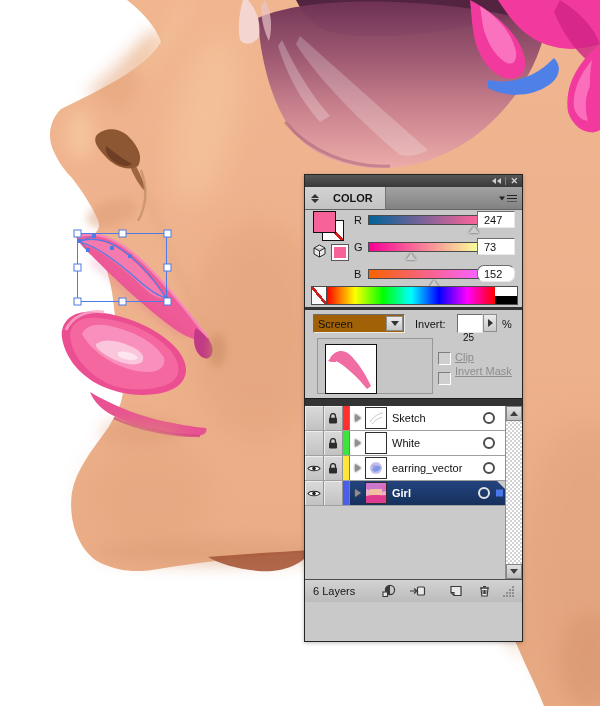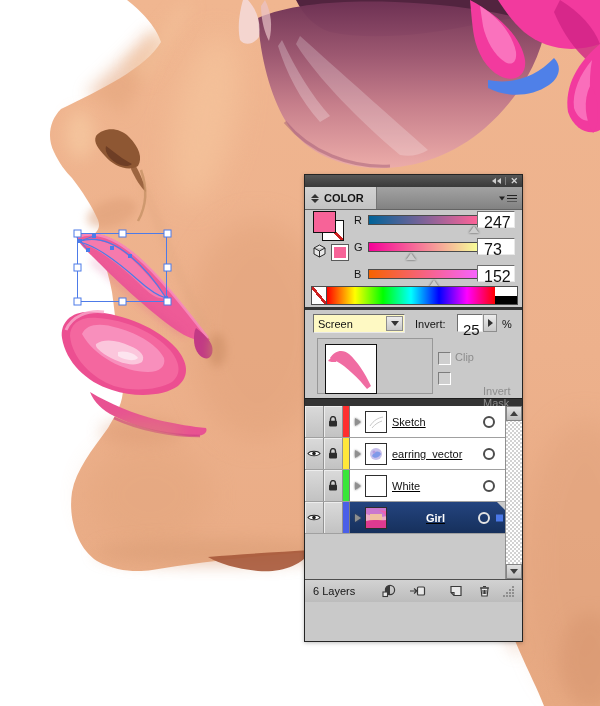--- a/index.html
+++ b/index.html
@@ -12,21 +12,21 @@
         border:1px solid #242424;box-sizing:border-box;box-shadow:0 1px 4px rgba(0,0,0,.25);}
   .titlebar{height:12px;background:linear-gradient(#565656,#393939);display:flex;align-items:center;
             justify-content:flex-end;gap:4px;padding-right:4px;}
   .collapse-glyph{display:flex;gap:1px;}
   .tri-l{width:0;height:0;border-top:3px solid transparent;border-bottom:3px solid transparent;border-right:4px solid #cfcfcf;}
   .tb-div{width:1px;height:8px;background:#808080;}
   .x-glyph{color:#d6d6d6;font-size:9px;line-height:9px;font-weight:bold;}
   .tabrow{position:relative;background:linear-gradient(#a2a2a2,#828282);display:flex;align-items:stretch;
           border-bottom:1px solid #636363;}
   .tabrow.h22{height:22px;}  .tabrow.h20{height:20px;}
-  .tab-active{background:linear-gradient(#d2d2d2,#c3c3c3);display:flex;align-items:center;gap:5px;
+  .tab-active{background:linear-gradient(#d2d2d2,#c3c3c3);display:flex;align-items:center;gap:14px;
               padding:0 12px 0 6px;font-size:11px;font-weight:bold;color:#141414;border-right:1px solid #757575;}
   .minmax{display:flex;flex-direction:column;gap:1px;}
   .minmax .up{width:0;height:0;border-left:4px solid transparent;border-right:4px solid transparent;border-bottom:4px solid #333;}
   .minmax .dn{width:0;height:0;border-left:4px solid transparent;border-right:4px solid transparent;border-top:4px solid #333;}
   .panelmenu{position:absolute;right:5px;top:50%;transform:translateY(-50%);display:flex;align-items:center;gap:2px;}
   .pm-tri{width:0;height:0;border-left:3px solid transparent;border-right:3px solid transparent;border-top:4px solid #232323;}
   .pm-lines{width:10px;height:7px;background:repeating-linear-gradient(#232323 0 1px,transparent 1px 3px);}
 
   
   .color-body{position:relative;height:97px;}
@@ -34,63 +34,63 @@
   .swatch-stroke{position:absolute;left:17px;top:10px;width:20px;height:19px;border:1px solid #101010;background:#fff;z-index:1;
     background-image:linear-gradient(to top right,transparent 45%,#cc2020 45%,#cc2020 55%,transparent 55%);}
   .cube-ico{position:absolute;left:7px;top:34px;}
   .webswatch{position:absolute;left:26px;top:34px;width:16px;height:15px;border:1px solid #5a5a5a;box-shadow:inset 0 0 0 2px #fff;}
   .ch{position:absolute;left:49px;display:flex;align-items:center;height:12px;}
   .ch .lbl{width:11px;font-size:11px;color:#141414;}
   .track{position:relative;width:109px;height:8px;border:1px solid #4c4c4c;margin-left:3px;}
   .slider-tri{position:absolute;bottom:-9px;margin-left:-5px;width:0;height:0;border-left:5px solid transparent;
       border-right:5px solid transparent;border-bottom:7px solid #cdcdcd;filter:drop-shadow(0 0 1px #444);}
   .val{position:absolute;left:172px;width:38px;height:17px;background:#fff;border:1px solid;border-color:#6e6e6e #e9e9e9 #e9e9e9 #6e6e6e;
-       box-sizing:border-box;font-size:16px;padding:2px 0 0 6px;color:#111;}
+       box-sizing:border-box;font-size:11px;padding:2px 0 0 6px;color:#111;}
   .spectrum{position:absolute;left:6px;top:76px;width:205px;height:17px;border:1px solid #4c4c4c;display:flex;box-sizing:content-box;}
   .spec-none{width:14px;background:#fff;border-right:1px solid #4c4c4c;
     background-image:linear-gradient(to top right,transparent 44%,#cc2020 44%,#cc2020 56%,transparent 56%);}
   .spec-rainbow{flex:1;background:linear-gradient(to right,#f00,#ff0,#0f0,#0ff,#00f,#f0f,#f00);}
   .spec-wb{width:22px;display:flex;flex-direction:column;}
   .spec-wb .w{flex:1;background:#fff;} .spec-wb .b{flex:1;background:#000;}
 
   .psep3{height:3px;background:#343434;} .psep7{height:7px;background:#343434;border-top:1px solid #1c1c1c;}
 
   
   .tr-body{position:relative;height:88px;}
-  .dropdown{position:absolute;left:8px;top:4px;width:92px;height:19px;background:#fef9c3;border:1px solid;
+  .dropdown{position:absolute;left:8px;top:4px;width:92px;height:19px;background:#a16207;border:1px solid;
             border-color:#6e6e6e #e9e9e9 #e9e9e9 #6e6e6e;box-sizing:border-box;font-size:11px;color:#111;
             display:flex;align-items:center;padding-left:4px;}
   .dd-btn{position:absolute;right:1px;top:1px;bottom:1px;width:15px;background:linear-gradient(#ececec,#c8c8c8);
           border:1px solid #8d8d8d;display:flex;align-items:center;justify-content:center;}
   .dd-btn i{width:0;height:0;border-left:4px solid transparent;border-right:4px solid transparent;border-top:5px solid #333;}
   .op-lbl{position:absolute;left:110px;top:8px;font-size:11px;color:#141414;}
   .op-box{position:absolute;left:152px;top:4px;width:26px;height:18px;background:#fff;border:1px solid;
-          border-color:#6e6e6e #e9e9e9 #e9e9e9 #6e6e6e;box-sizing:border-box;font-size:15px;padding:6px 0 0 5px;color:#111;}
+          border-color:#6e6e6e #e9e9e9 #e9e9e9 #6e6e6e;box-sizing:border-box;font-size:10px;padding:17px 0 0 5px;color:#111;}
   .op-spin{position:absolute;left:178px;top:4px;width:14px;height:18px;background:linear-gradient(#ececec,#c8c8c8);
            border:1px solid #8d8d8d;box-sizing:border-box;display:flex;align-items:center;justify-content:center;}
   .op-spin i{width:0;height:0;border-top:4px solid transparent;border-bottom:4px solid transparent;border-left:5px solid #333;}
   .op-pct{position:absolute;left:197px;top:8px;font-size:11px;color:#141414;}
   .tr-frame{position:absolute;left:12px;top:28px;width:114px;height:54px;border:1px solid #989898;background:#c6c6c6;}
   .tr-thumb{position:absolute;left:7px;top:5px;width:50px;height:48px;background:#fff;border:1px solid #111;}
   .cb{position:absolute;left:133px;width:11px;height:11px;background:#cfcfcf;border:1px solid;border-color:#7d7d7d #fff #fff #7d7d7d;}
-  .cb-lbl{position:absolute;left:150px;font-size:11px;color:#8d8d8d;}
+  .cb-lbl{position:absolute;left:150px;font-size:11px;color:#8d8d8d;text-decoration:underline;}
 
   
   .layers-main{position:relative;height:173px;background:#cacaca;}
-  .lrow{display:flex;height:32px;border-bottom:1px solid #a0a0a0;width:calc(100% - 17px);box-sizing:border-box;text-decoration:underline;}
+  .lrow{display:flex;height:25px;border-bottom:1px solid #a0a0a0;width:calc(100% - 17px);box-sizing:border-box;}
   .cvis,.clock{width:18px;border-right:1px solid #929292;background:linear-gradient(#dadada,#c2c2c2);
                box-shadow:inset 1px 1px 0 #ededed;display:flex;align-items:center;justify-content:center;}
   .cstrip{width:6px;border-right:1px solid #7d7d7d;}
   .rcontent{flex:1;position:relative;background:#fff;display:flex;align-items:center;padding-left:3px;}
   .lrow.sel .rcontent{background:linear-gradient(#24447f,#16305c);}
   .expand{width:0;height:0;border-top:4px solid transparent;border-bottom:4px solid transparent;border-left:6px solid #8f8f8f;
           margin:0 4px 0 2px;filter:drop-shadow(0 0 1px #555);}
   .lthumb{width:20px;height:20px;border:1px solid #2e2e2e;background:#fff;margin-right:5px;overflow:hidden;flex:none;}
   .lname{font-size:11px;color:#111;}
-  .lrow.sel .lname{color:#fff;font-weight:bold;margin-left:34px;}
+  .lrow.sel .lname{color:#fff;font-weight:bold;}
   .target{position:absolute;right:10px;top:50%;transform:translateY(-50%);width:8px;height:8px;border:2px solid #4c4c4c;border-radius:50%;}
   .lrow.sel .target{border-color:#e4e4e4;right:15px;}
   .selsq{position:absolute;right:2px;top:50%;transform:translateY(-50%);width:7px;height:7px;background:#4a78e8;}
   .notch{position:absolute;right:0;top:0;width:0;height:0;border-top:8px solid #cacaca;border-left:8px solid transparent;}
   .vscroll{position:absolute;right:0;top:0;width:17px;height:100%;border-left:1px solid #909090;box-sizing:border-box;
     background-color:#fff;background-image:linear-gradient(45deg,#d2d2d2 25%,transparent 25%,transparent 75%,#d2d2d2 75%),
     linear-gradient(45deg,#d2d2d2 25%,transparent 25%,transparent 75%,#d2d2d2 75%);background-size:4px 4px;background-position:0 0,2px 2px;}
   .sbtn{position:absolute;left:0;width:100%;height:15px;background:linear-gradient(#e2e2e2,#bdbdbd);border:1px solid #858585;
         box-sizing:border-box;display:flex;align-items:center;justify-content:center;}
   .sbtn.up{top:0;} .sbtn.down{bottom:0;}
@@ -285,21 +285,21 @@
       </div>
     </div>
     <div class="ch" style="top:58px;">
       <span class="lbl">B</span>
       <div class="track" style="background:linear-gradient(to right,#f76300,#f763ff);">
         <i class="slider-tri" style="left:65px;"></i>
       </div>
     </div>
     <div class="val" style="top:1px;">247</div>
     <div class="val" style="top:28px;">73</div>
-    <div class="val" style="top:55px;">152</div>
+    <div class="val" style="top:55px;border-radius:7px;">152</div>
 
     <div class="spectrum">
       <div class="spec-none"></div>
       <div class="spec-rainbow"></div>
       <div class="spec-wb">
             <div class="w"></div>
             <div class="b"></div>
           </div>
     </div>
   </div>
@@ -324,21 +324,21 @@
       <div class="tr-thumb">
         <svg width="50" height="48" viewBox="0 0 50 48">
           <path d="M4,13 C9,5 17,4 23,9 C31,16 39,28 45,41 L41,44 C33,34 20,21 10,16 C6,14 4,14 4,13 Z" fill="#f06ca2"></path>
           <path d="M2,16 C5,12 9,11 12,13 L10,17 C7,17 4,17 2,16 Z" fill="#f06ca2"></path>
         </svg>
       </div>
     </div>
     <span class="cb" style="top:42px;"></span>
     <span class="cb-lbl" style="top:41px;">Clip</span>
     <span class="cb" style="top:62px;"></span>
-    <span class="cb-lbl" style="top:75px;margin-left:28px;">Invert Mask</span>
+    <span class="cb-lbl" style="top:55px;">Invert Mask</span>
   </div>
 
   <div class="psep7"></div>
 
 
   <div class="layers-main">
 
     <div class="lrow">
       <div class="cvis"></div>
       <div class="clock">
@@ -350,20 +350,41 @@
       <div class="cstrip" style="background:#ff2f2f"></div>
       <div class="rcontent">
         <span class="expand"></span>
         <span class="lthumb">
           <svg width="20" height="20" viewBox="0 0 20 20">
                 <rect width="20" height="20" fill="#fff"></rect>
           <path d="M4,14 C8,8 12,6 17,5 M6,16 C9,12 13,10 16,9" stroke="#c9c9c9" stroke-width="1" fill="none"></path>
               </svg>
         </span>
         <span class="lname">Sketch</span>
+        <span class="target"></span>
+      </div>
+    </div>
+
+    <div class="lrow">
+      <div class="cvis"></div>
+      <div class="clock">
+        <svg width="10" height="11" viewBox="0 0 10 11">
+          <path d="M2.5,5 L2.5,3.2 A2.5,2.6 0 0 1 7.5,3.2 L7.5,5" fill="none" stroke="#2c2c2c" stroke-width="1.4"></path>
+          <rect x="1" y="4.8" width="8" height="5.6" rx="0.8" fill="#2c2c2c"></rect>
+            </svg>
+      </div>
+      <div class="cstrip" style="background:#39e639"></div>
+      <div class="rcontent">
+        <span class="expand"></span>
+        <span class="lthumb">
+          <svg width="20" height="20" viewBox="0 0 20 20">
+                <rect width="20" height="20" fill="#fff"></rect>
+              </svg>
+        </span>
+        <span class="lname">White</span>
         <span class="target"></span>
       </div>
     </div>
 
     <div class="lrow">
       <div class="cvis">
         <svg width="14" height="9" viewBox="0 0 14 9">
           <path d="M1,4.5 C3,1.5 11,1.5 13,4.5 C11,7.5 3,7.5 1,4.5 Z" fill="#fff" stroke="#222" stroke-width="1.1"></path>
           <circle cx="7" cy="4.5" r="1.8" fill="#222"></circle>
             </svg>
@@ -379,41 +400,20 @@
         <span class="expand"></span>
         <span class="lthumb">
           <svg width="20" height="20" viewBox="0 0 20 20">
                 <rect width="20" height="20" fill="#fff"></rect>
           <circle cx="10" cy="10" r="6" fill="#8f7fd8" opacity=".5"></circle>
           <path d="M6,12 C8,7 13,6 15,10 C13,14 8,15 6,12 Z" fill="#4f80e8" opacity=".6"></path>
           <circle cx="8" cy="8" r="1.5" fill="#b49be0"></circle>
               </svg>
         </span>
         <span class="lname">earring_vector</span>
-        <span class="target"></span>
-      </div>
-    </div>
-
-    <div class="lrow">
-      <div class="cvis"></div>
-      <div class="clock">
-        <svg width="10" height="11" viewBox="0 0 10 11">
-          <path d="M2.5,5 L2.5,3.2 A2.5,2.6 0 0 1 7.5,3.2 L7.5,5" fill="none" stroke="#2c2c2c" stroke-width="1.4"></path>
-          <rect x="1" y="4.8" width="8" height="5.6" rx="0.8" fill="#2c2c2c"></rect>
-            </svg>
-      </div>
-      <div class="cstrip" style="background:#39e639"></div>
-      <div class="rcontent">
-        <span class="expand"></span>
-        <span class="lthumb">
-          <svg width="20" height="20" viewBox="0 0 20 20">
-                <rect width="20" height="20" fill="#fff"></rect>
-              </svg>
-        </span>
-        <span class="lname">White</span>
         <span class="target"></span>
       </div>
     </div>
 
     <div class="lrow sel">
       <div class="cvis">
         <svg width="14" height="9" viewBox="0 0 14 9">
           <path d="M1,4.5 C3,1.5 11,1.5 13,4.5 C11,7.5 3,7.5 1,4.5 Z" fill="#fff" stroke="#222" stroke-width="1.1"></path>
           <circle cx="7" cy="4.5" r="1.8" fill="#222"></circle>
             </svg>

